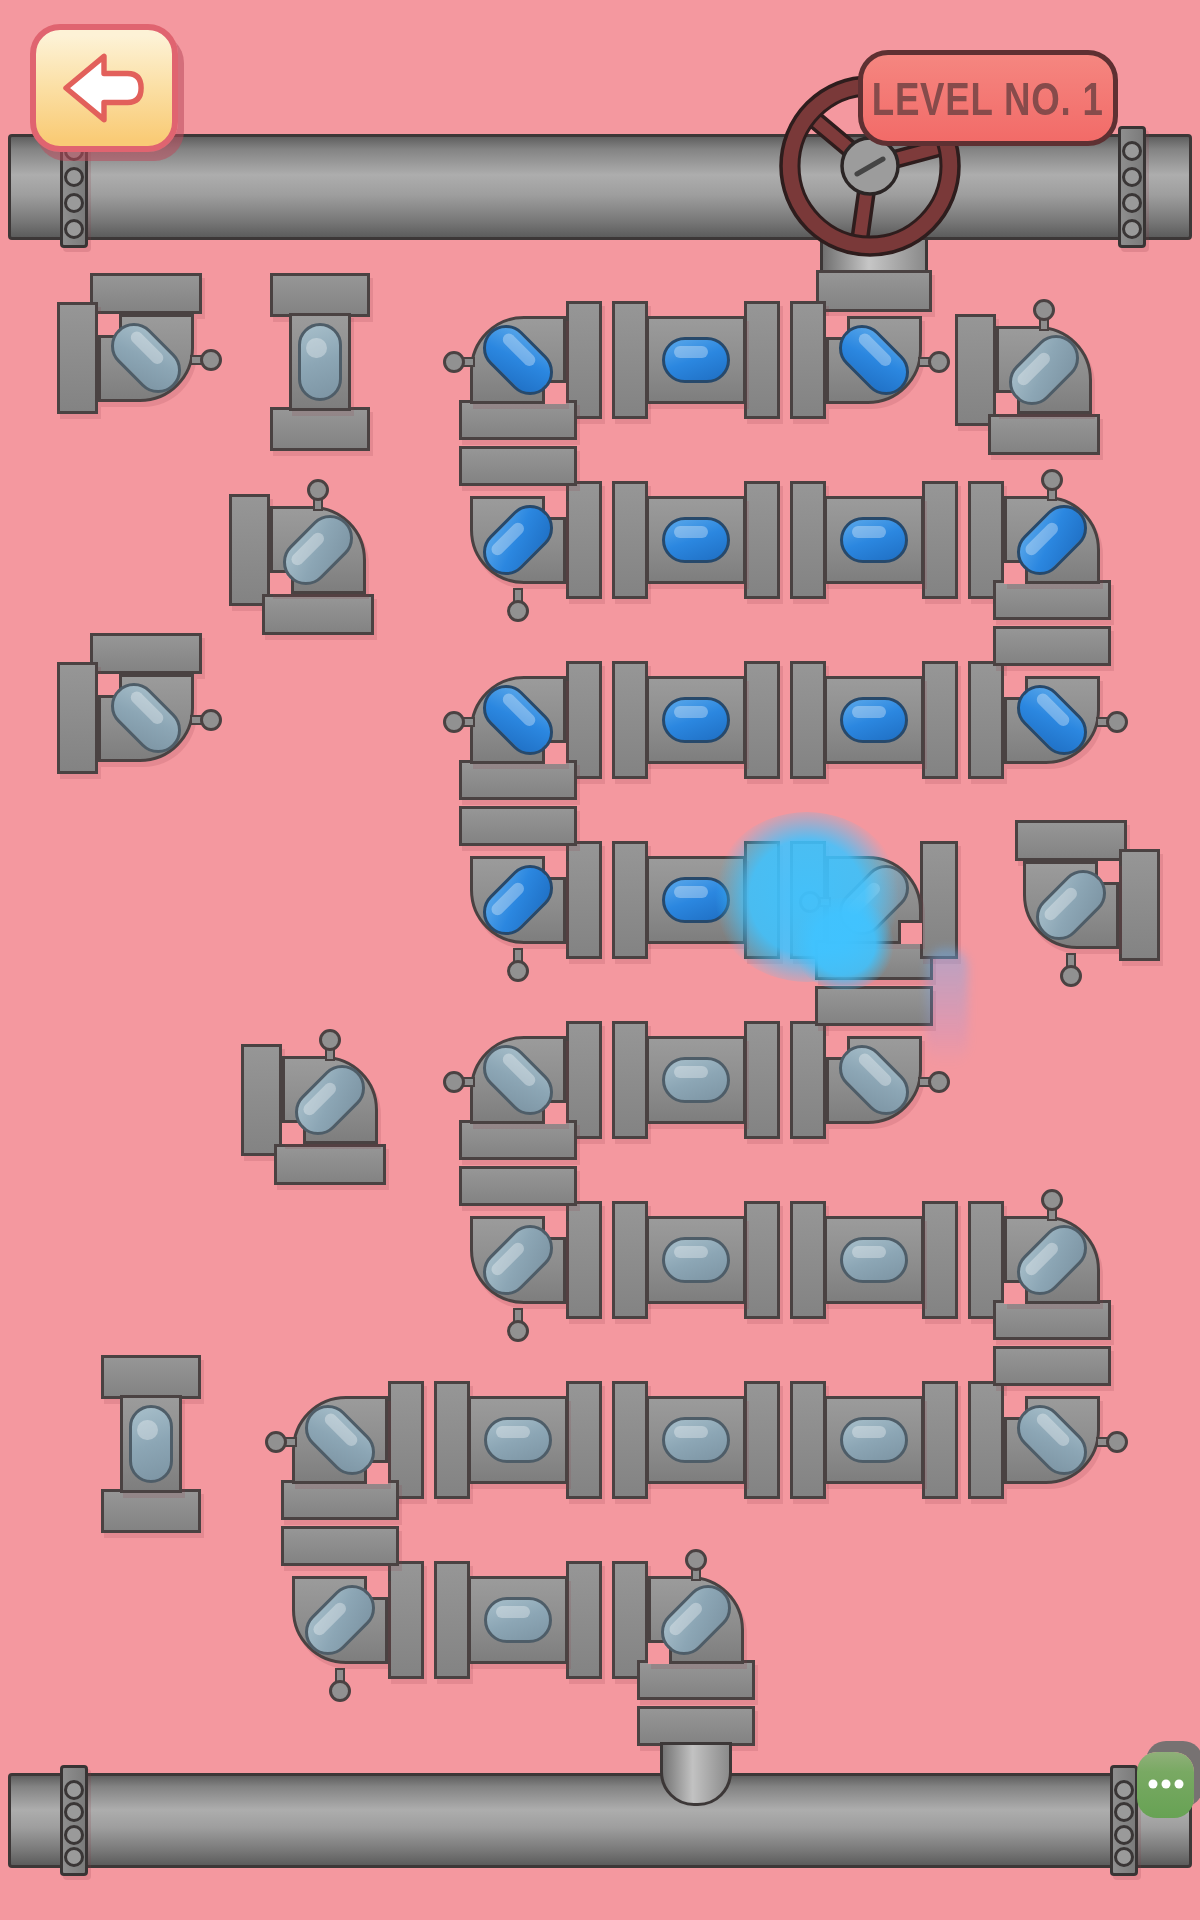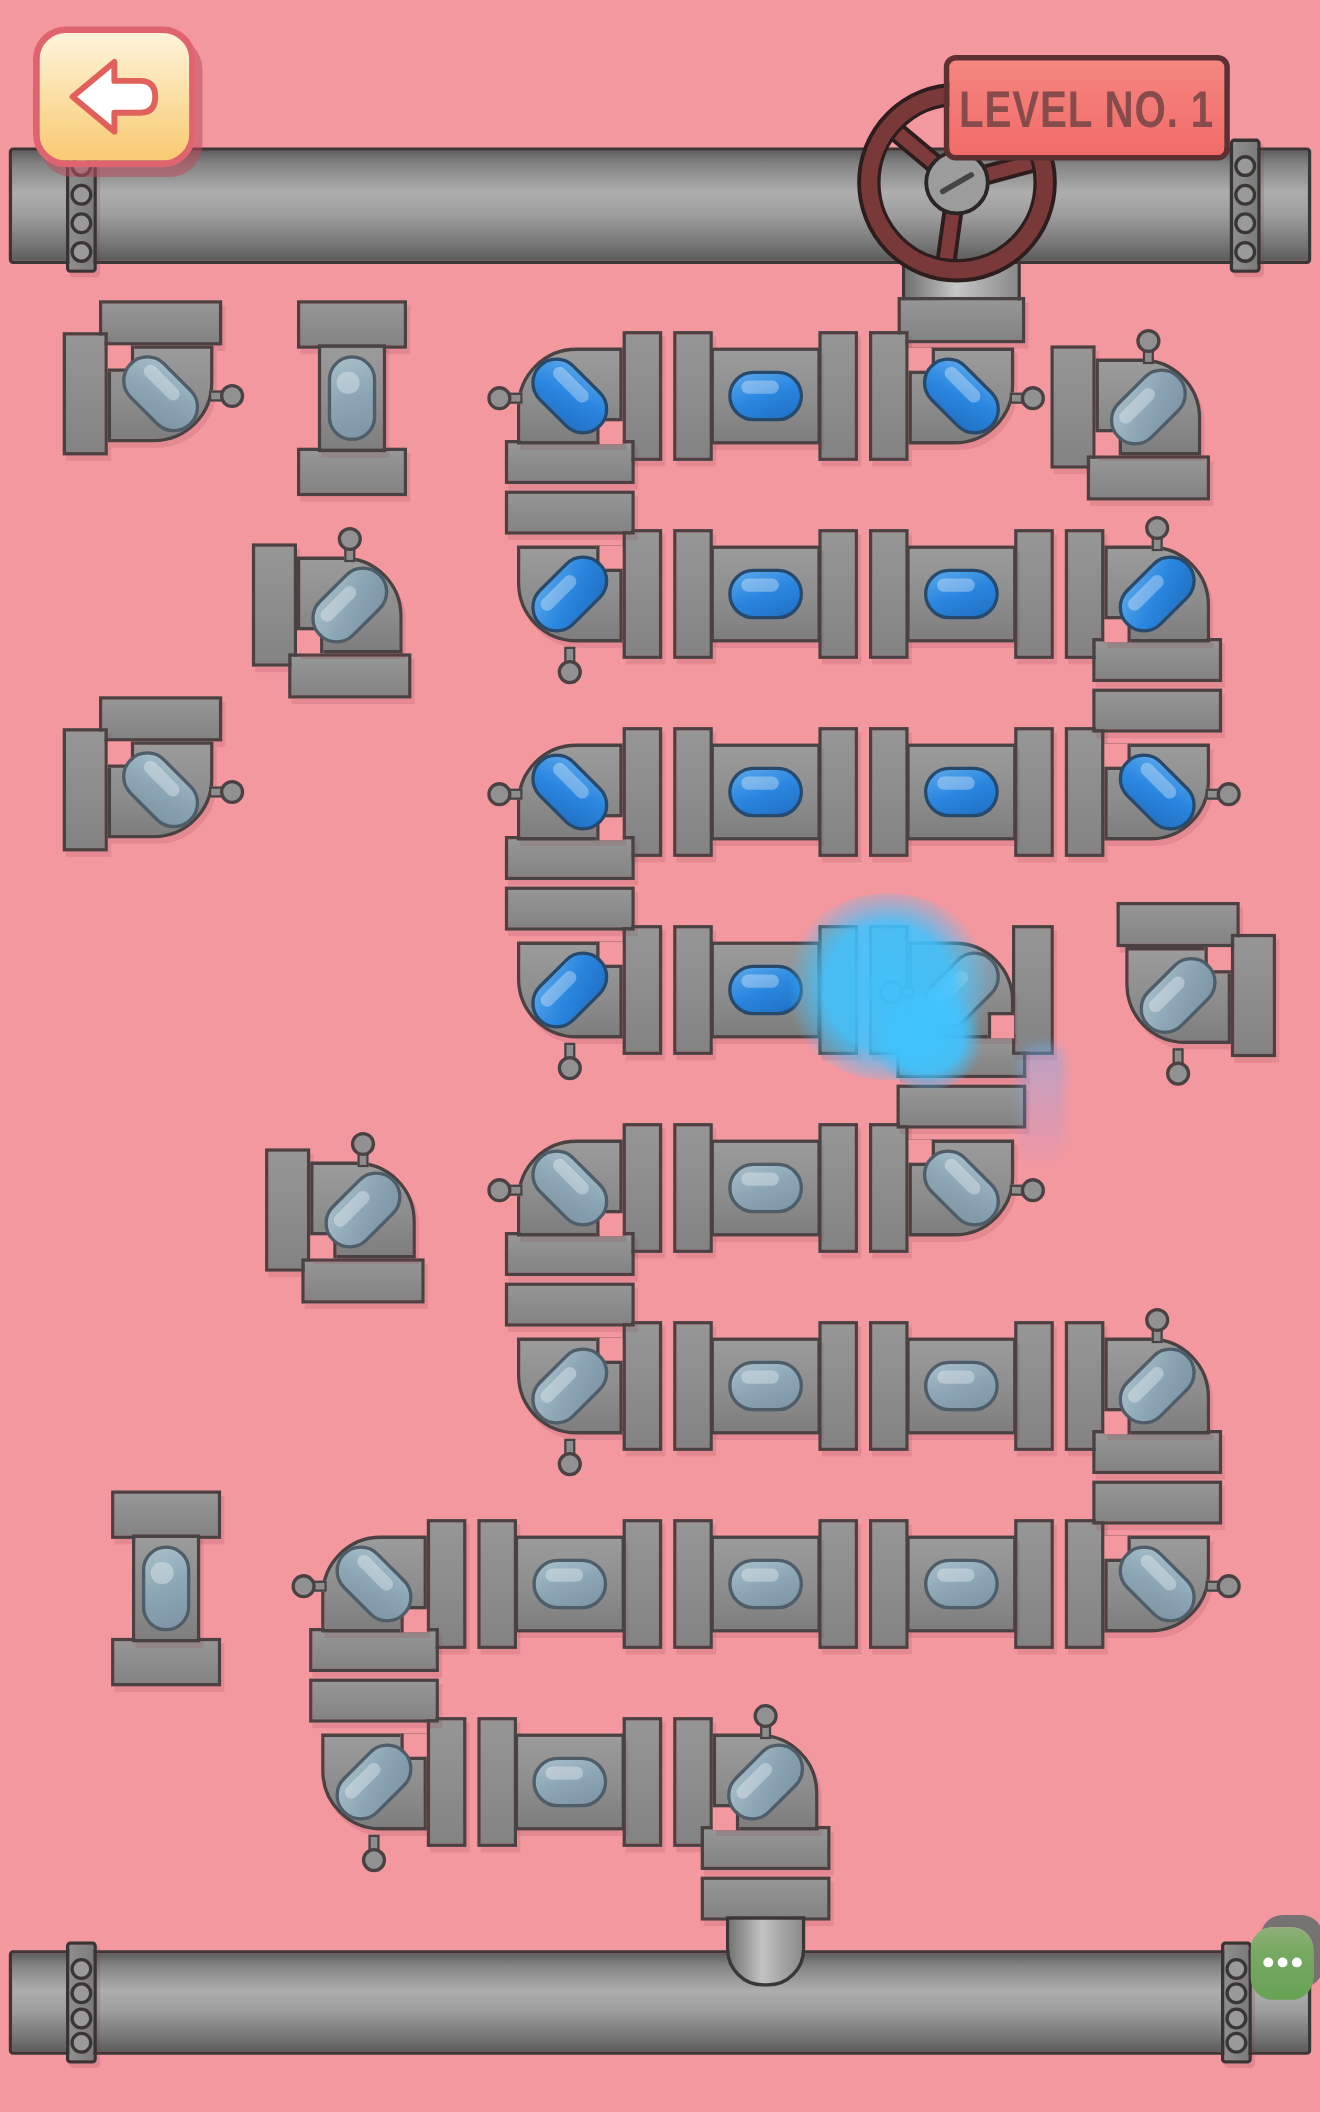--- a/index.html
+++ b/index.html
@@ -32,21 +32,21 @@
   .pin-stem{position:absolute;background:#8D8D8D;border:2px solid var(--pipe-outline,#4A4242);box-sizing:border-box;}
   .pin-ball{position:absolute;border-radius:50%;background:#919191;border:3px solid var(--pipe-outline,#4A4242);box-sizing:border-box;}
   .splash{border-radius:50%;
     background:radial-gradient(circle,rgba(64,195,255,.95) 0%,rgba(64,195,255,.88) 45%,rgba(64,195,255,0) 72%);}
   .trail{border-radius:20px;filter:blur(5px);opacity:.6;
     background:linear-gradient(180deg,rgba(110,175,240,.75),rgba(160,150,225,.35) 70%,rgba(160,150,225,0));}
   #back{position:absolute;left:30px;top:24px;width:148px;height:128px;border-radius:30px;
         border:6px solid #E06470;background:linear-gradient(180deg,#FDF2D6 5%,#FBDFA4 50%,#F9CB76 95%);
         box-shadow:6px 9px 0 rgba(186,77,92,.55);display:flex;align-items:center;justify-content:center;
         cursor:pointer;padding:0;z-index:30;}
-  #badge{position:absolute;left:858px;top:50px;width:260px;height:96px;border-radius:11px;
+  #badge{position:absolute;left:858px;top:50px;width:260px;height:96px;border-radius:30px;
          border:5px solid #5E3032;background:linear-gradient(180deg,#F58680,#F26B68);
          display:flex;align-items:center;justify-content:center;z-index:30;box-sizing:border-box;}
   #badge span{font-size:47px;font-weight:700;color:var(--badge-text,#874B4B);transform:scaleX(.78);
               letter-spacing:1px;white-space:nowrap;}
   #chat{position:absolute;left:1137px;top:1752px;width:57px;height:66px;border:none;border-radius:20px;
         background:linear-gradient(180deg,#90B07A,#79A963 30%,#67A254);
         box-shadow:9px -11px 0 rgba(112,112,112,.95);cursor:pointer;z-index:30;padding:0;}
   #chat .dots{position:absolute;left:50%;top:32px;transform:translate(-50%,-50%);display:flex;gap:4px;}
   #chat .dots i{width:9px;height:9px;border-radius:50%;background:#fff;display:block;}
 </style>

